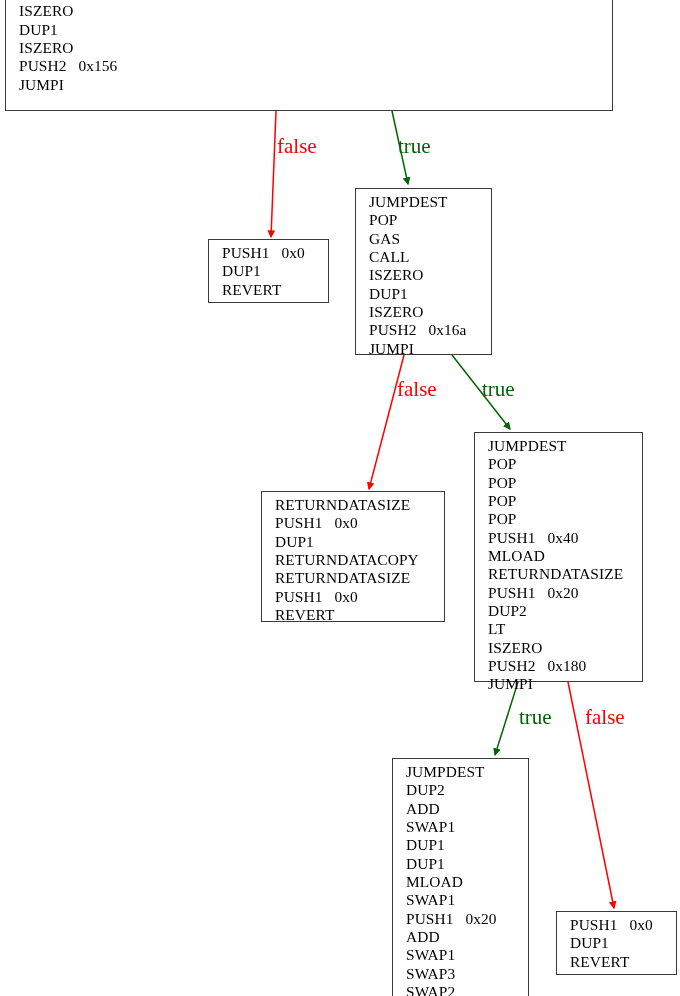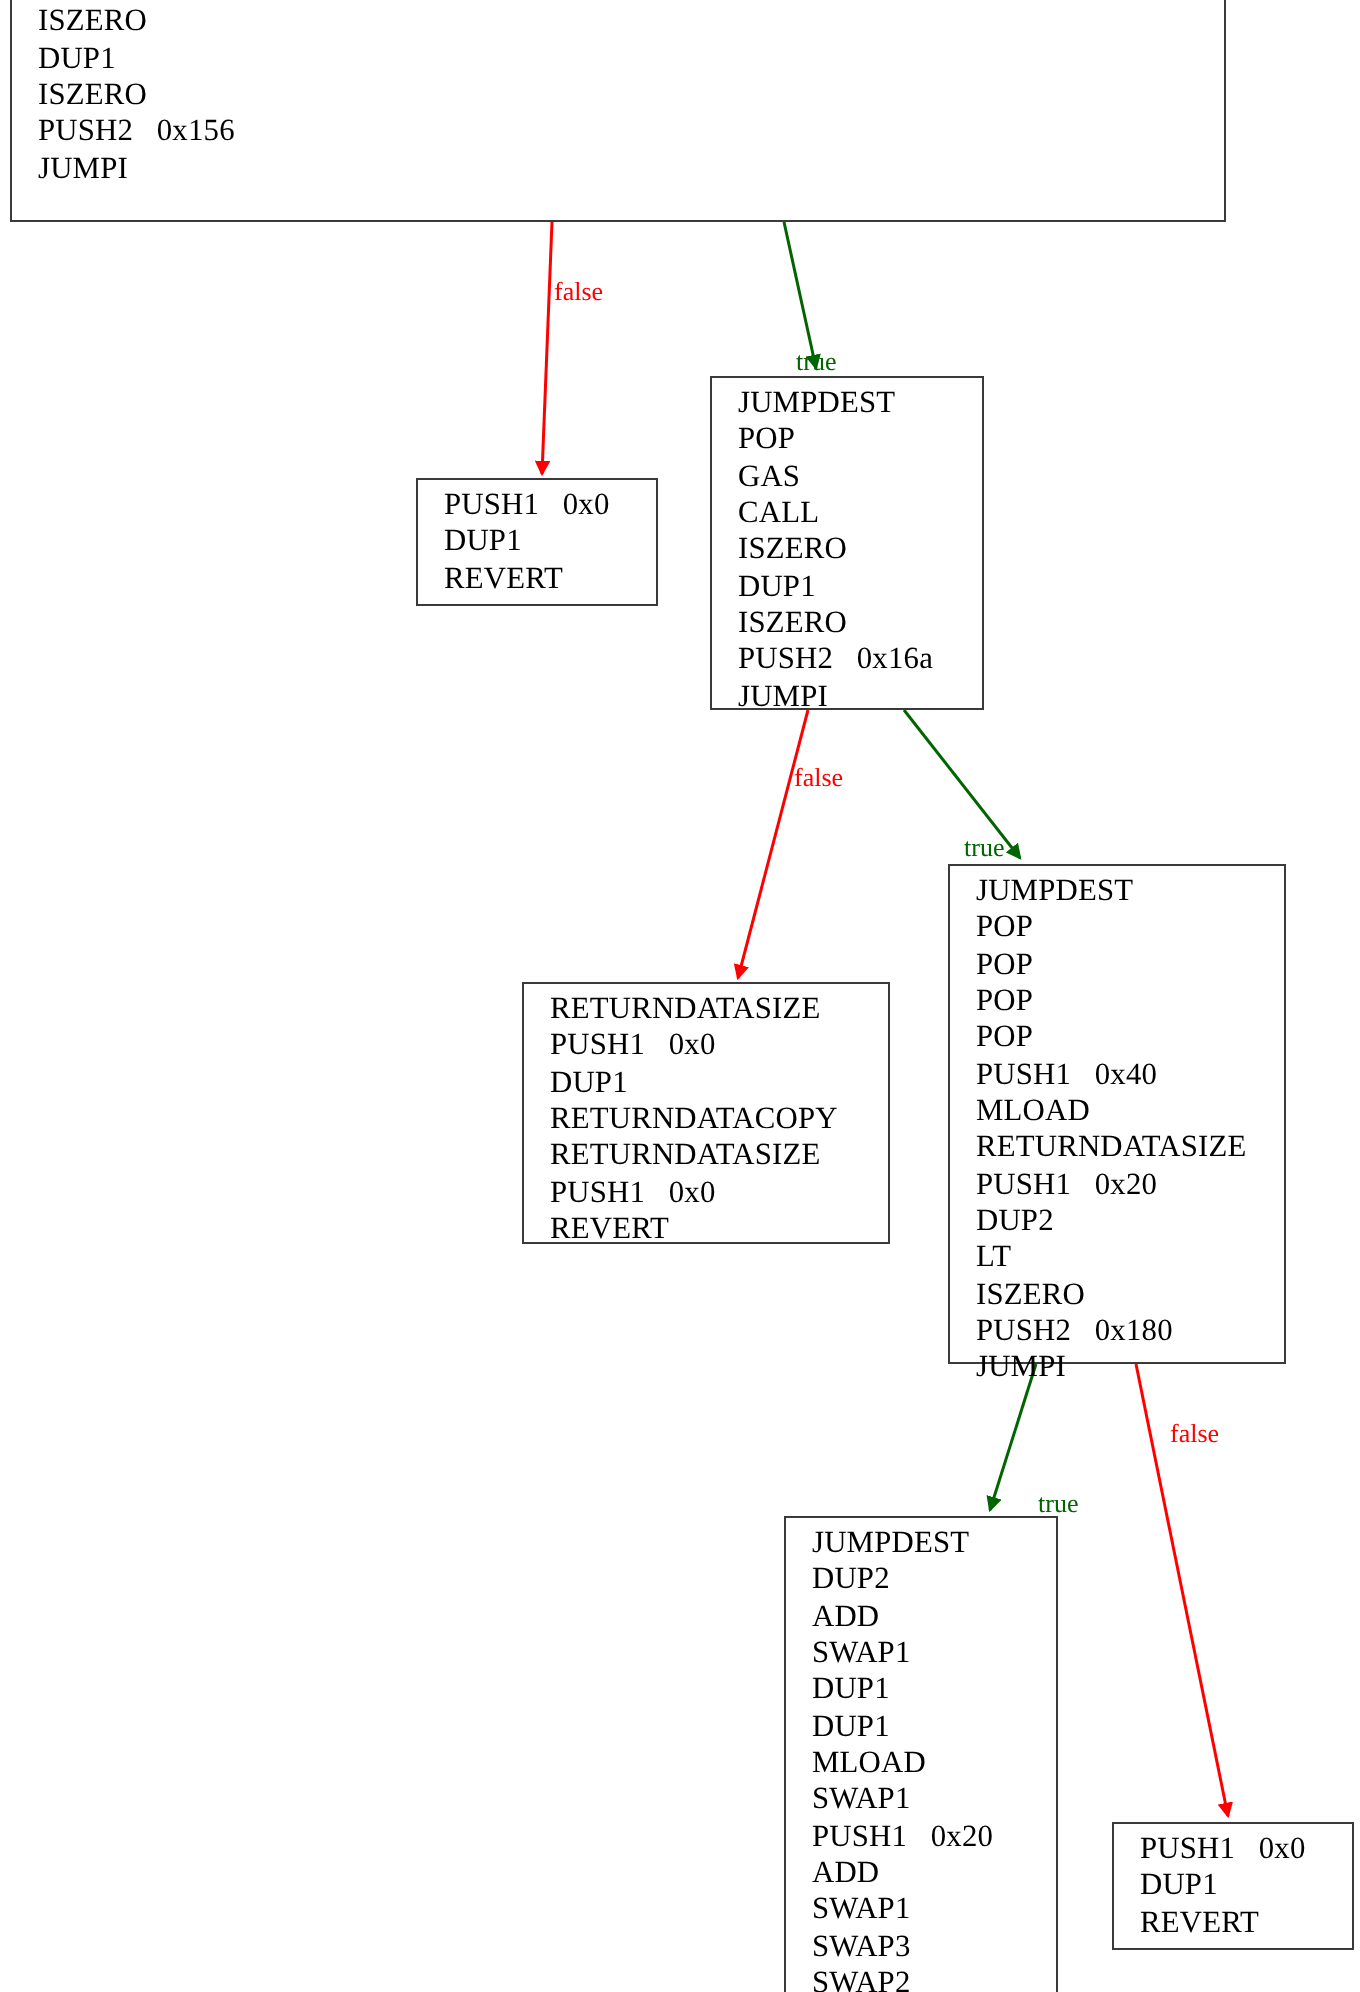--- a/index.html
+++ b/index.html
@@ -47,26 +47,26 @@
     position: absolute;
     left: 0;
     top: 0;
     width: 680px;
     height: 996px;
     z-index: 1;
     overflow: visible;
   }
   .edge-label {
     position: absolute;
-    font-size: 13px;
+    font-size: 21px;
     line-height: 16.5px;
     z-index: 4;
     white-space: nowrap;
   }
-  .lbl-true { color: #006400; margin-top: 35px; }
+  .lbl-true { color: #006400; }
   .lbl-false { color: #ff0000; }
 </style>
 </head>
 <body>
 
 <div id="canvas">
 
   <svg class="edges" viewBox="0 0 680 996" xmlns="http://www.w3.org/2000/svg">
     <defs>
       <marker id="arrow-red" viewBox="0 0 10 10" refX="8.5" refY="5" markerWidth="5.2" markerHeight="5.2" orient="auto-start-reverse">

